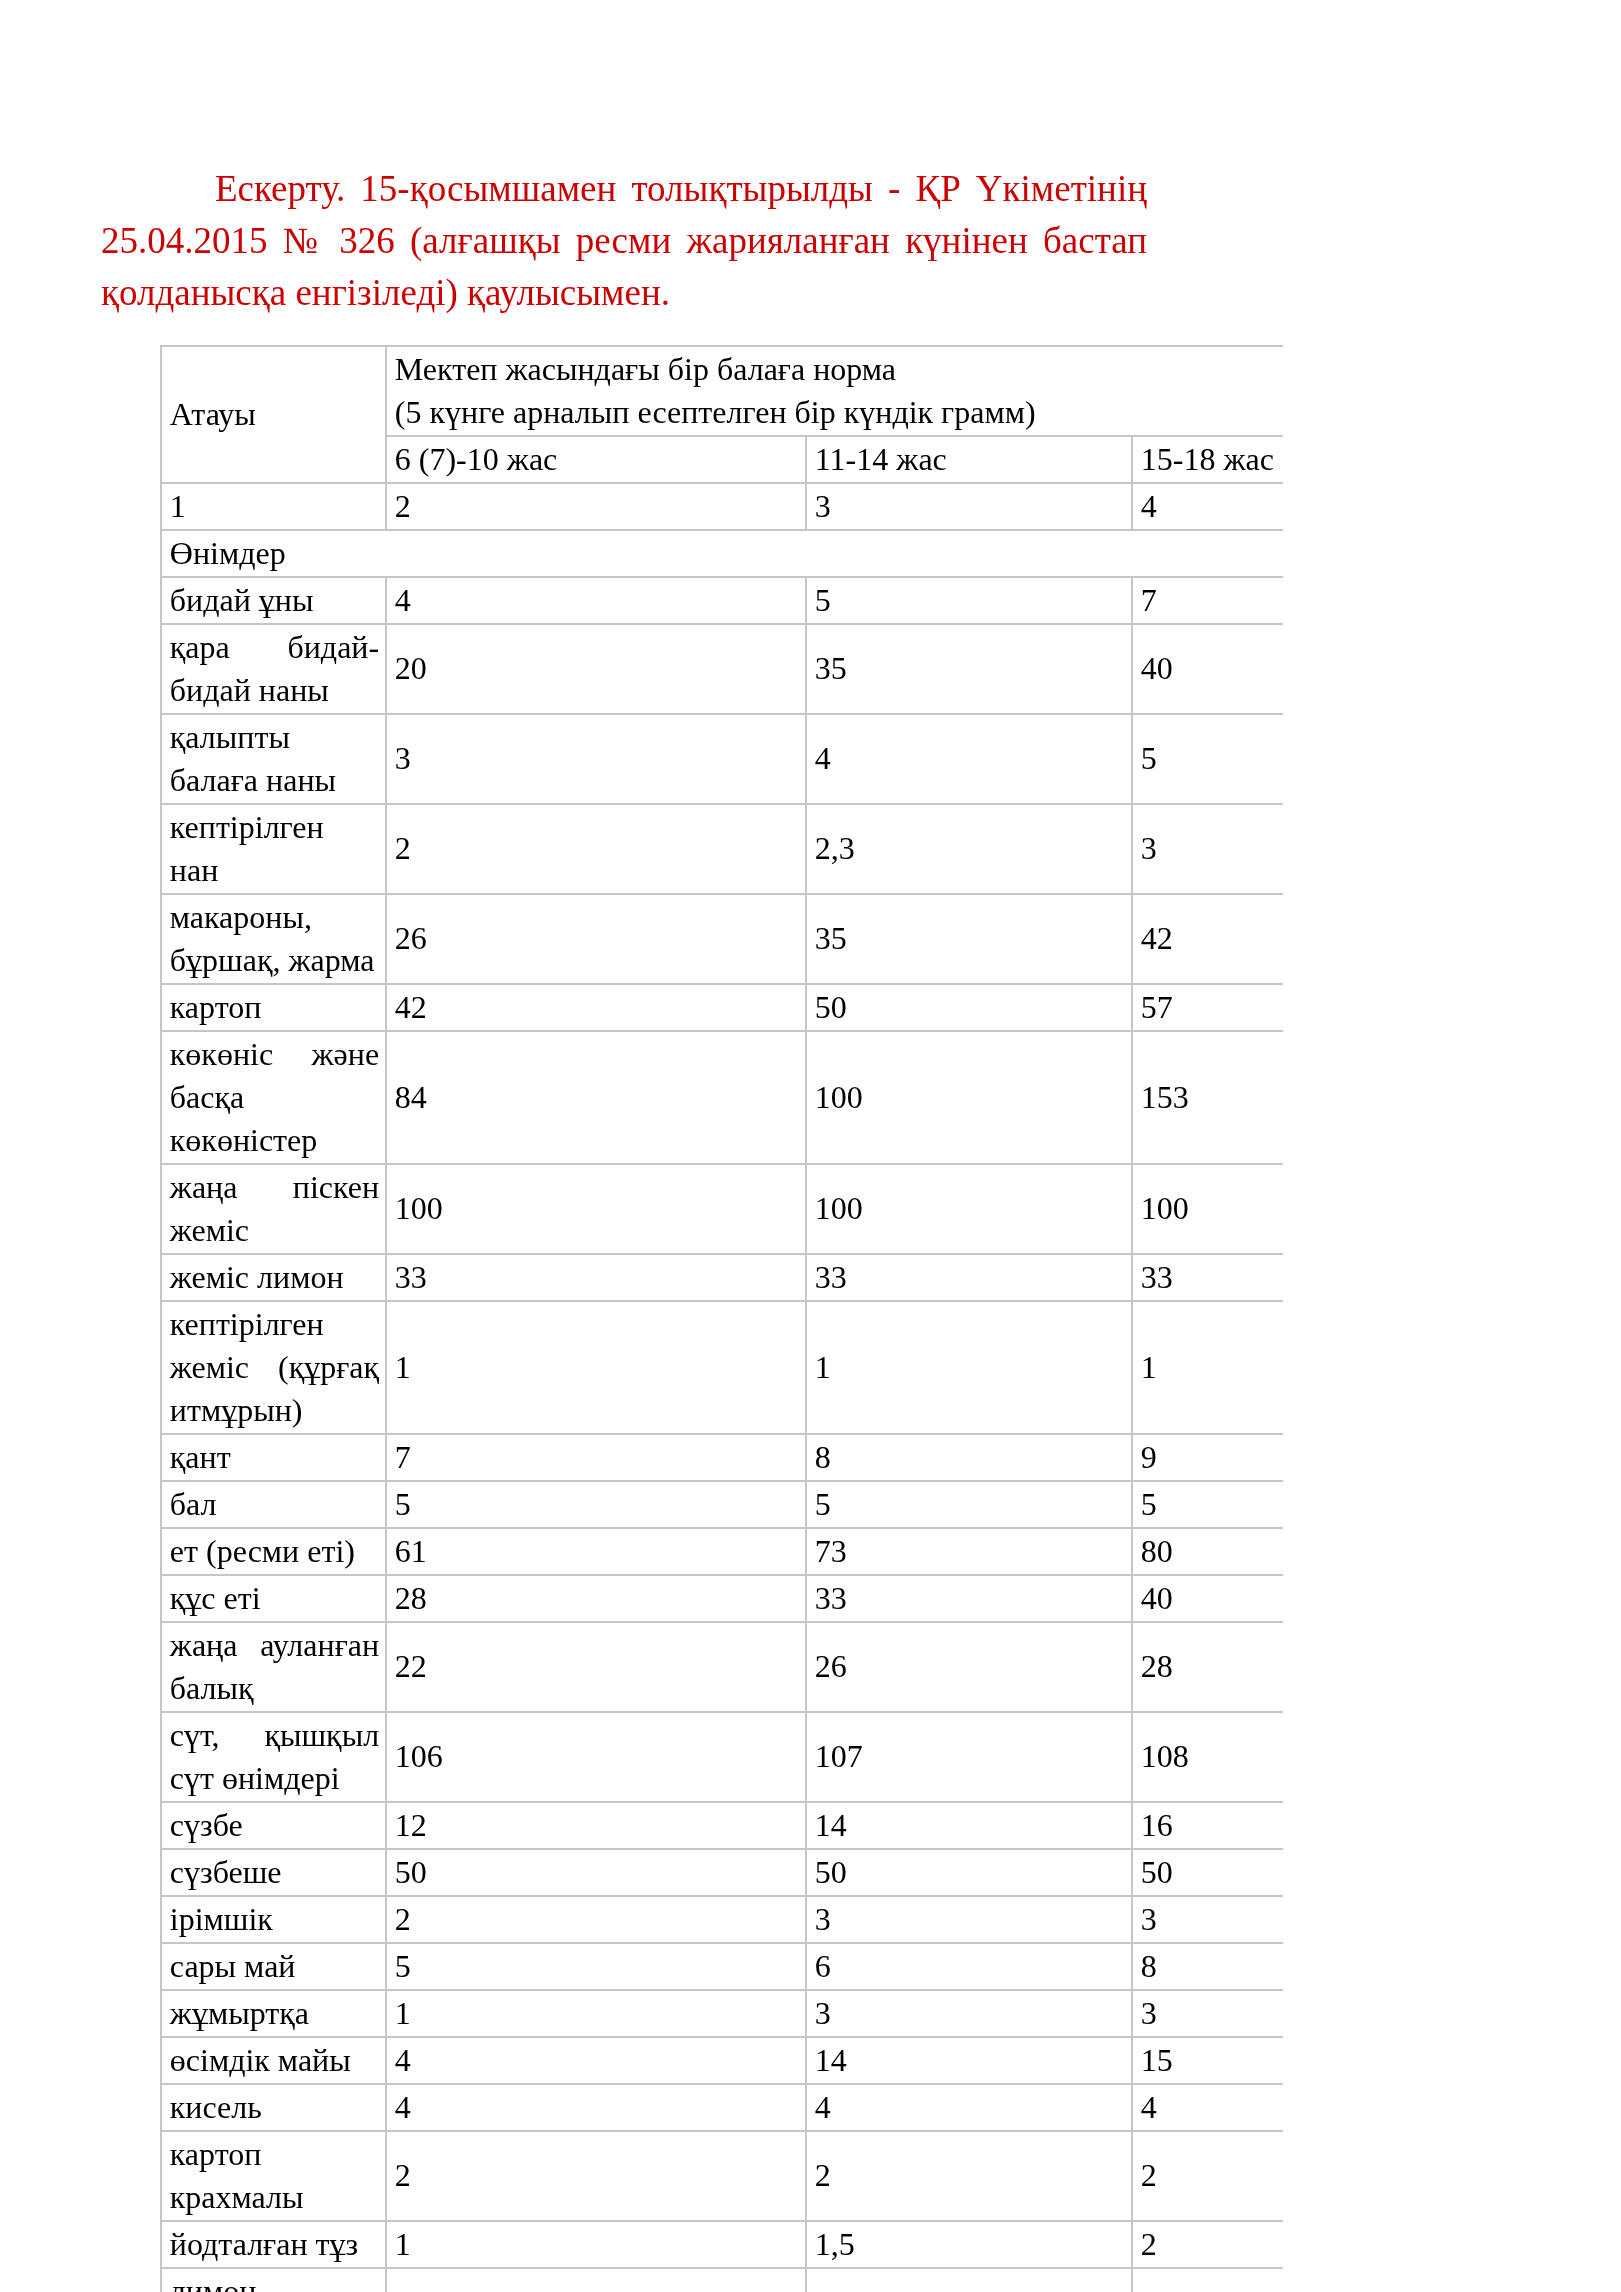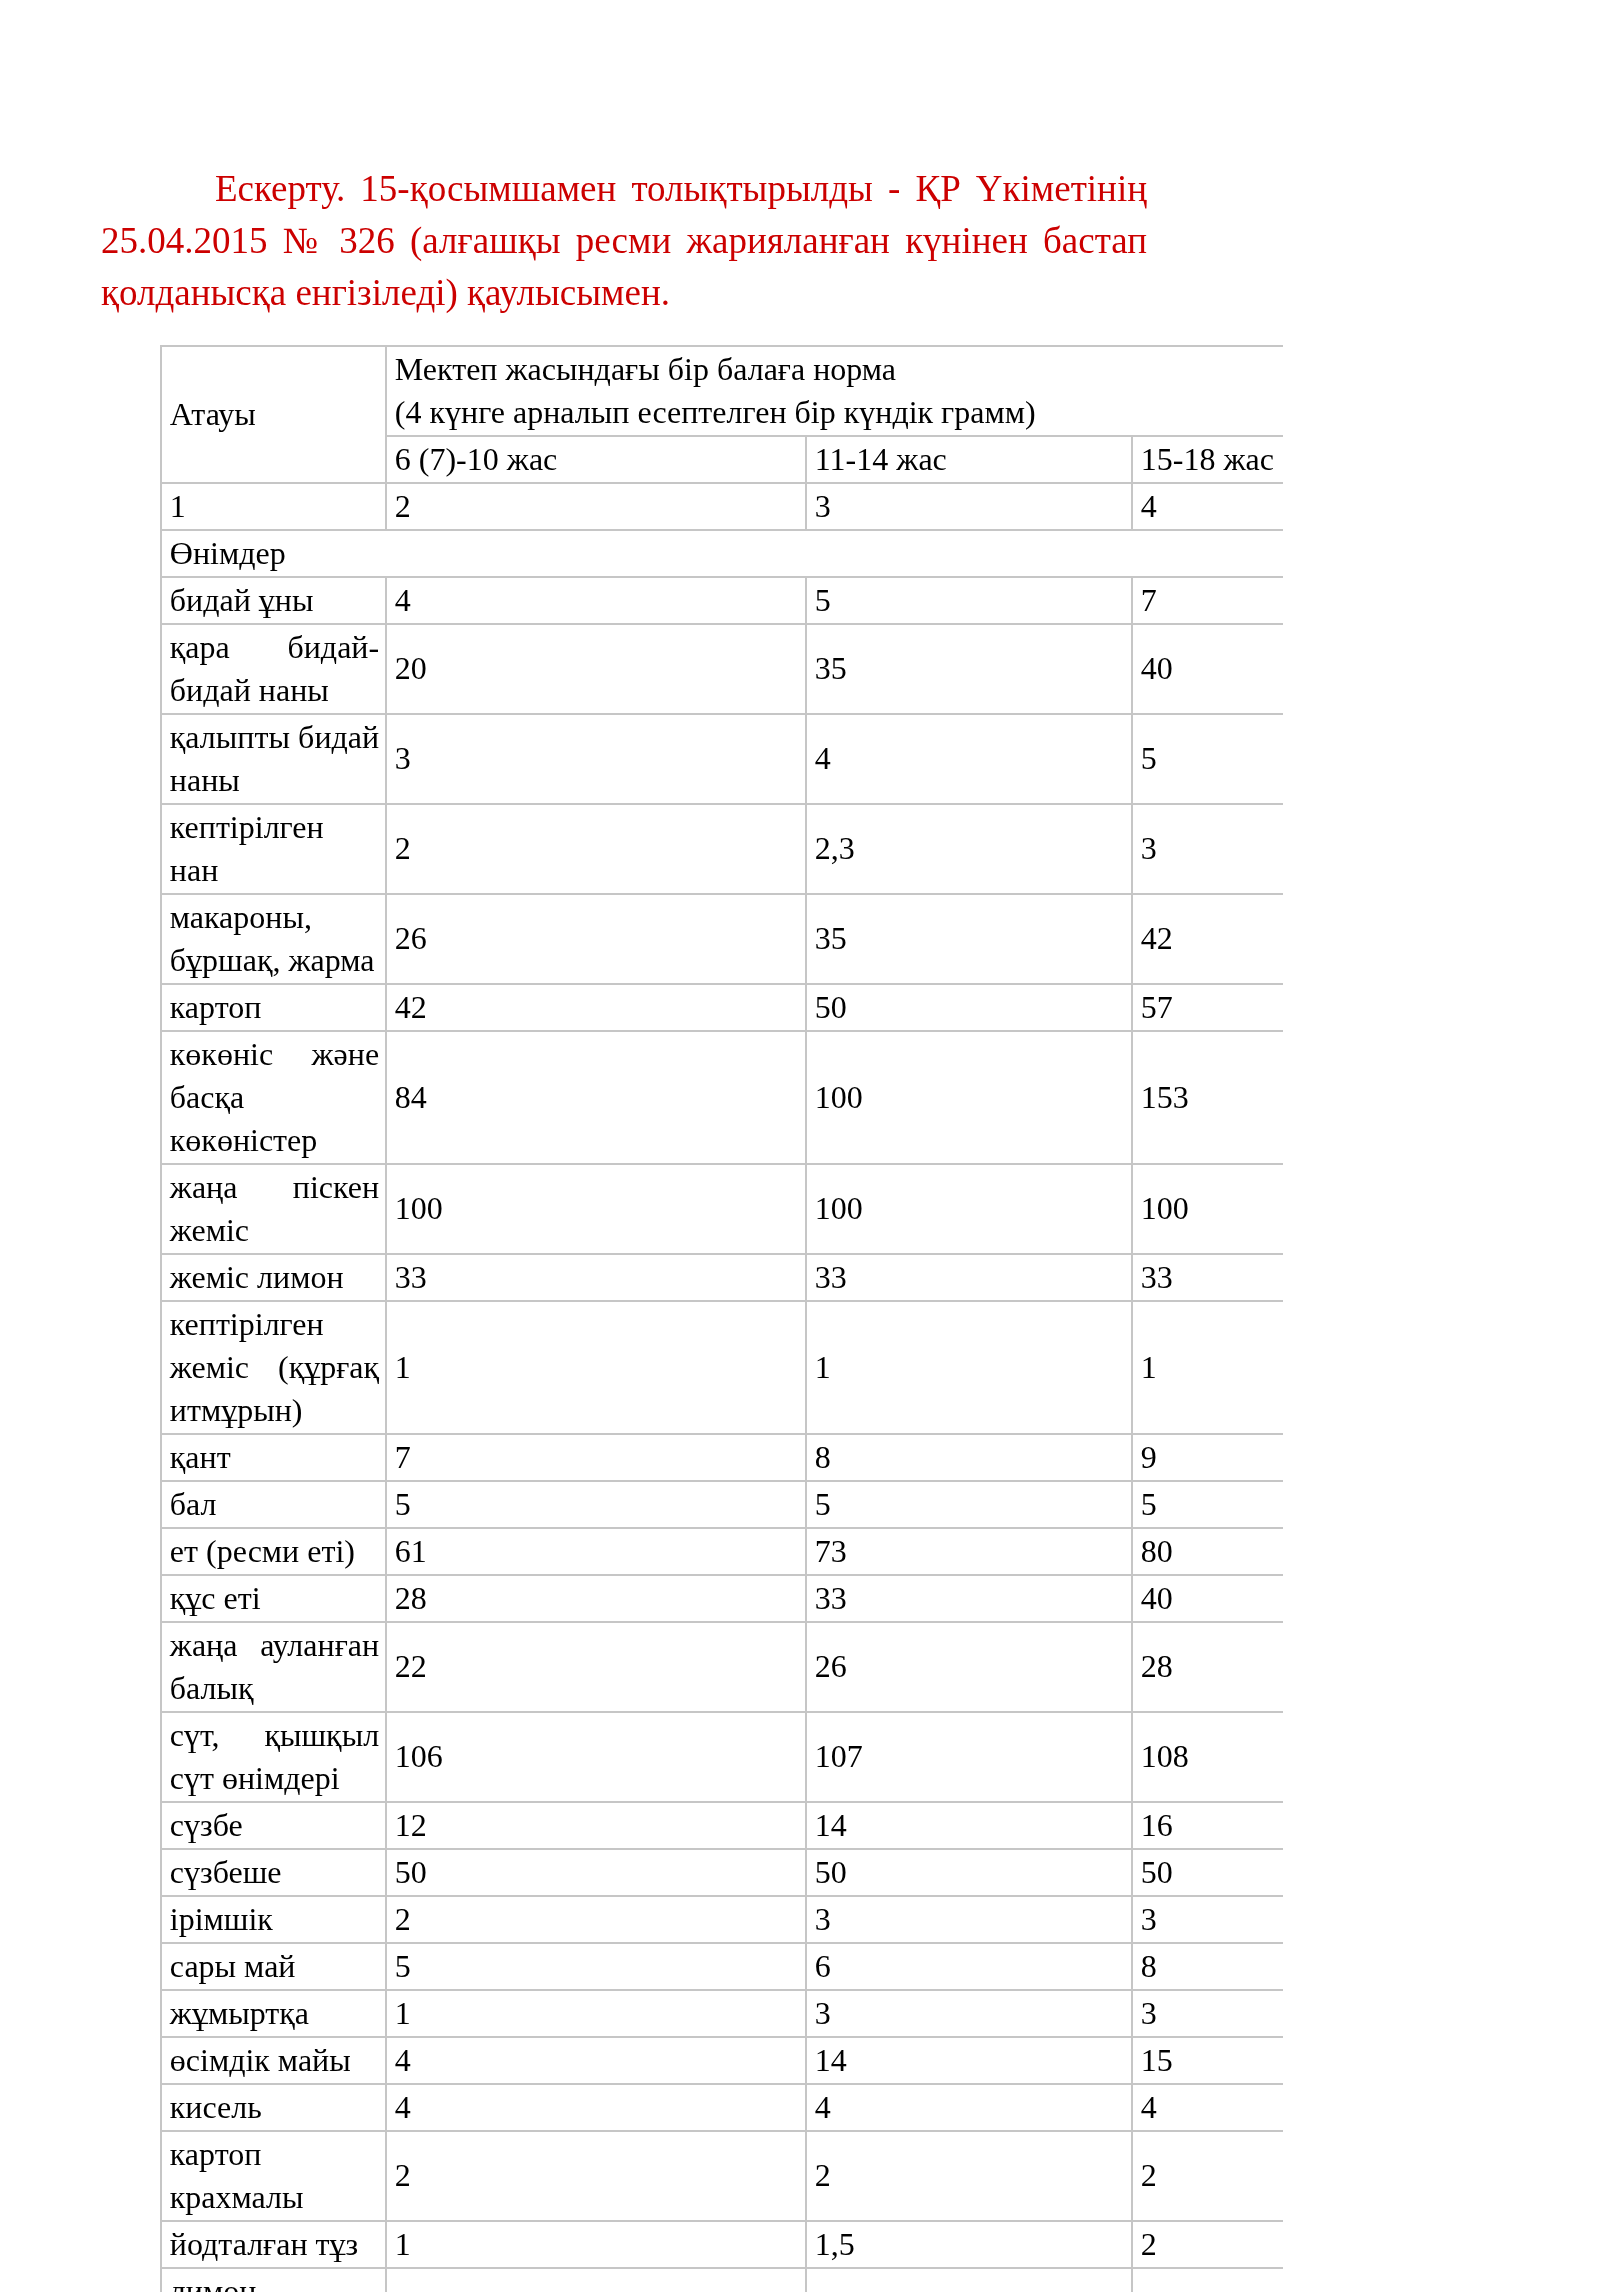--- a/index.html
+++ b/index.html
@@ -56,21 +56,21 @@
       <col style="width:225px">
       <col style="width:420px">
       <col style="width:326px">
       <col style="width:340px">
     </colgroup>
     <tbody>
       <tr>
         <td class="hdr-cell" rowspan="2">Атауы</td>
         <td class="hdr-cell" colspan="3">
           <div>Мектеп жасындағы бір балаға норма</div>
-          <div>(4 күнге арналып есептелген бір күндік грамм)</div>
+          <div>(5 күнге арналып есептелген бір күндік грамм)</div>
         </td>
       </tr>
       <tr>
         <td class="hdr-cell">6 (7)-10 жас</td>
         <td class="hdr-cell">11-14 жас</td>
         <td class="hdr-cell">15-18 жас</td>
       </tr>
       <tr>
         <td class="hdr-cell">1</td>
         <td class="hdr-cell">2</td>
@@ -89,21 +89,21 @@
   </tr>
 
   <tr>
     <td class="name-cell">қара бидай-бидай наны</td>
     <td class="val-cell">20</td>
     <td class="val-cell">35</td>
     <td class="val-cell">40</td>
   </tr>
 
   <tr>
-    <td class="name-cell">қалыпты бидай наны</td>
+    <td class="name-cell">қалыпты балаға наны</td>
     <td class="val-cell">3</td>
     <td class="val-cell">4</td>
     <td class="val-cell">5</td>
   </tr>
 
   <tr>
     <td class="name-cell">кептірілген нан</td>
     <td class="val-cell">2</td>
     <td class="val-cell">2,3</td>
     <td class="val-cell">3</td>

